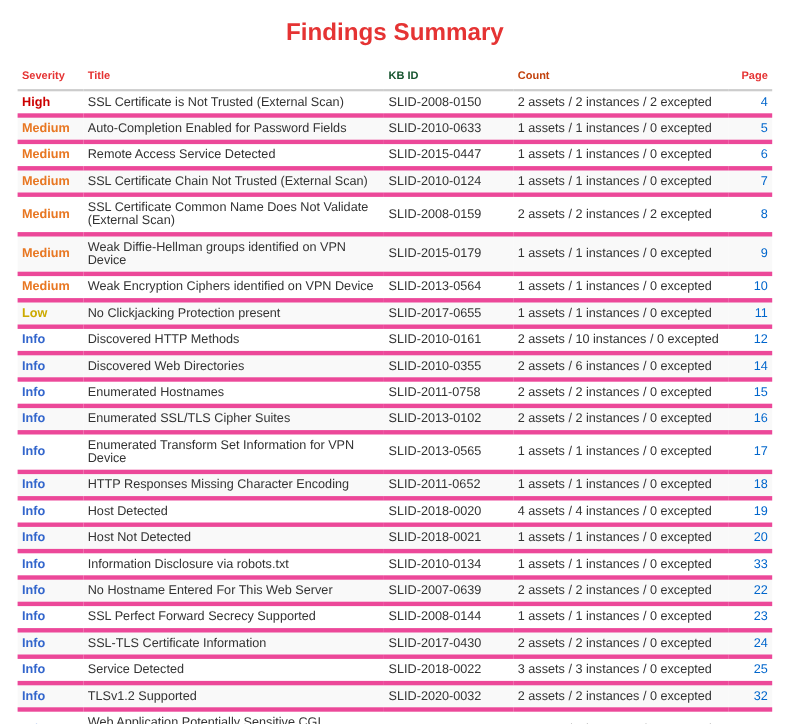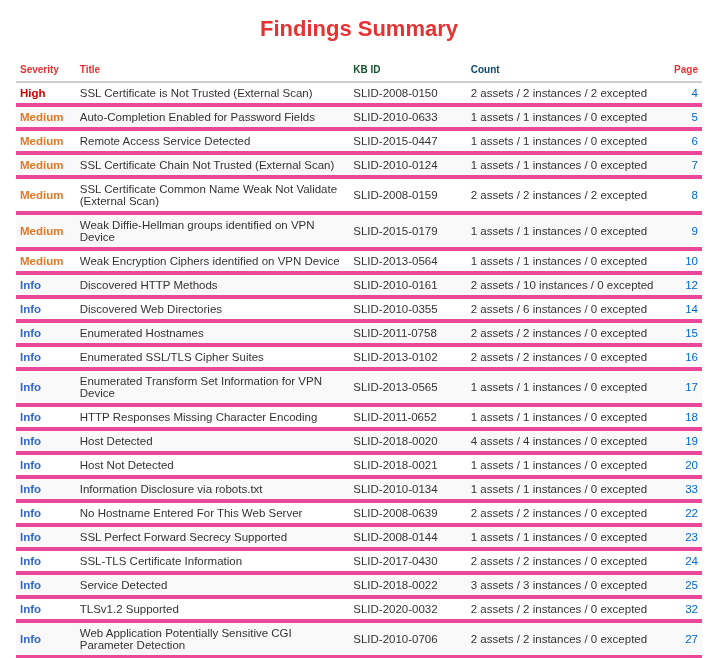--- a/index.html
+++ b/index.html
@@ -46,21 +46,21 @@
     .sev-low { color: #ccaa00; font-weight: bold; }
     .sev-info { color: #3366cc; font-weight: bold; }
     .col-severity { width: 60px; }
     .col-title { width: 280px; }
     .col-kbid { width: 120px; }
     .col-count { width: 200px; }
     .col-page { width: 40px; color: #0066cc; text-align: right; }
     thead th.col-severity { color: #e53333; }
     thead th.col-title { color: #e53333; }
     thead th.col-kbid { color: #14532d; }
-    thead th.col-count { color: #0c4a6e; }
+    thead th.col-count { color: #c2410c; }
     thead th.col-page { color: #e53333; }
     .page-link { color: #0066cc; }
   </style>
 </head>
 <body>
 
 <h1>Findings Summary</h1>
 
 <table>
   <thead>
@@ -96,38 +96,45 @@
       </tr>
       <tr>
         <td class="col-severity sev-medium">Medium</td>
         <td class="col-title">SSL Certificate Chain Not Trusted (External Scan)</td>
         <td class="col-kbid">SLID-2010-0124</td>
         <td class="col-count">1 assets / 1 instances / 0 excepted</td>
         <td class="col-page page-link">7</td>
       </tr>
       <tr>
         <td class="col-severity sev-medium">Medium</td>
-        <td class="col-title">SSL Certificate Common Name Weak Not Validate (External Scan)</td>
+        <td class="col-title">SSL Certificate Common Name Does Not Validate (External Scan)</td>
         <td class="col-kbid">SLID-2008-0159</td>
         <td class="col-count">2 assets / 2 instances / 2 excepted</td>
         <td class="col-page page-link">8</td>
       </tr>
       <tr>
         <td class="col-severity sev-medium">Medium</td>
         <td class="col-title">Weak Diffie-Hellman groups identified on VPN Device</td>
         <td class="col-kbid">SLID-2015-0179</td>
         <td class="col-count">1 assets / 1 instances / 0 excepted</td>
         <td class="col-page page-link">9</td>
       </tr>
       <tr>
         <td class="col-severity sev-medium">Medium</td>
         <td class="col-title">Weak Encryption Ciphers identified on VPN Device</td>
         <td class="col-kbid">SLID-2013-0564</td>
         <td class="col-count">1 assets / 1 instances / 0 excepted</td>
         <td class="col-page page-link">10</td>
+      </tr>
+      <tr>
+        <td class="col-severity sev-low">Low</td>
+        <td class="col-title">No Clickjacking Protection present</td>
+        <td class="col-kbid">SLID-2017-0655</td>
+        <td class="col-count">1 assets / 1 instances / 0 excepted</td>
+        <td class="col-page page-link">11</td>
       </tr>
       <tr>
         <td class="col-severity sev-info">Info</td>
         <td class="col-title">Discovered HTTP Methods</td>
         <td class="col-kbid">SLID-2010-0161</td>
         <td class="col-count">2 assets / 10 instances / 0 excepted</td>
         <td class="col-page page-link">12</td>
       </tr>
       <tr>
         <td class="col-severity sev-info">Info</td>
@@ -181,21 +188,21 @@
       <tr>
         <td class="col-severity sev-info">Info</td>
         <td class="col-title">Information Disclosure via robots.txt</td>
         <td class="col-kbid">SLID-2010-0134</td>
         <td class="col-count">1 assets / 1 instances / 0 excepted</td>
         <td class="col-page page-link">33</td>
       </tr>
       <tr>
         <td class="col-severity sev-info">Info</td>
         <td class="col-title">No Hostname Entered For This Web Server</td>
-        <td class="col-kbid">SLID-2008-0639</td>
+        <td class="col-kbid">SLID-2007-0639</td>
         <td class="col-count">2 assets / 2 instances / 0 excepted</td>
         <td class="col-page page-link">22</td>
       </tr>
       <tr>
         <td class="col-severity sev-info">Info</td>
         <td class="col-title">SSL Perfect Forward Secrecy Supported</td>
         <td class="col-kbid">SLID-2008-0144</td>
         <td class="col-count">1 assets / 1 instances / 0 excepted</td>
         <td class="col-page page-link">23</td>
       </tr>

